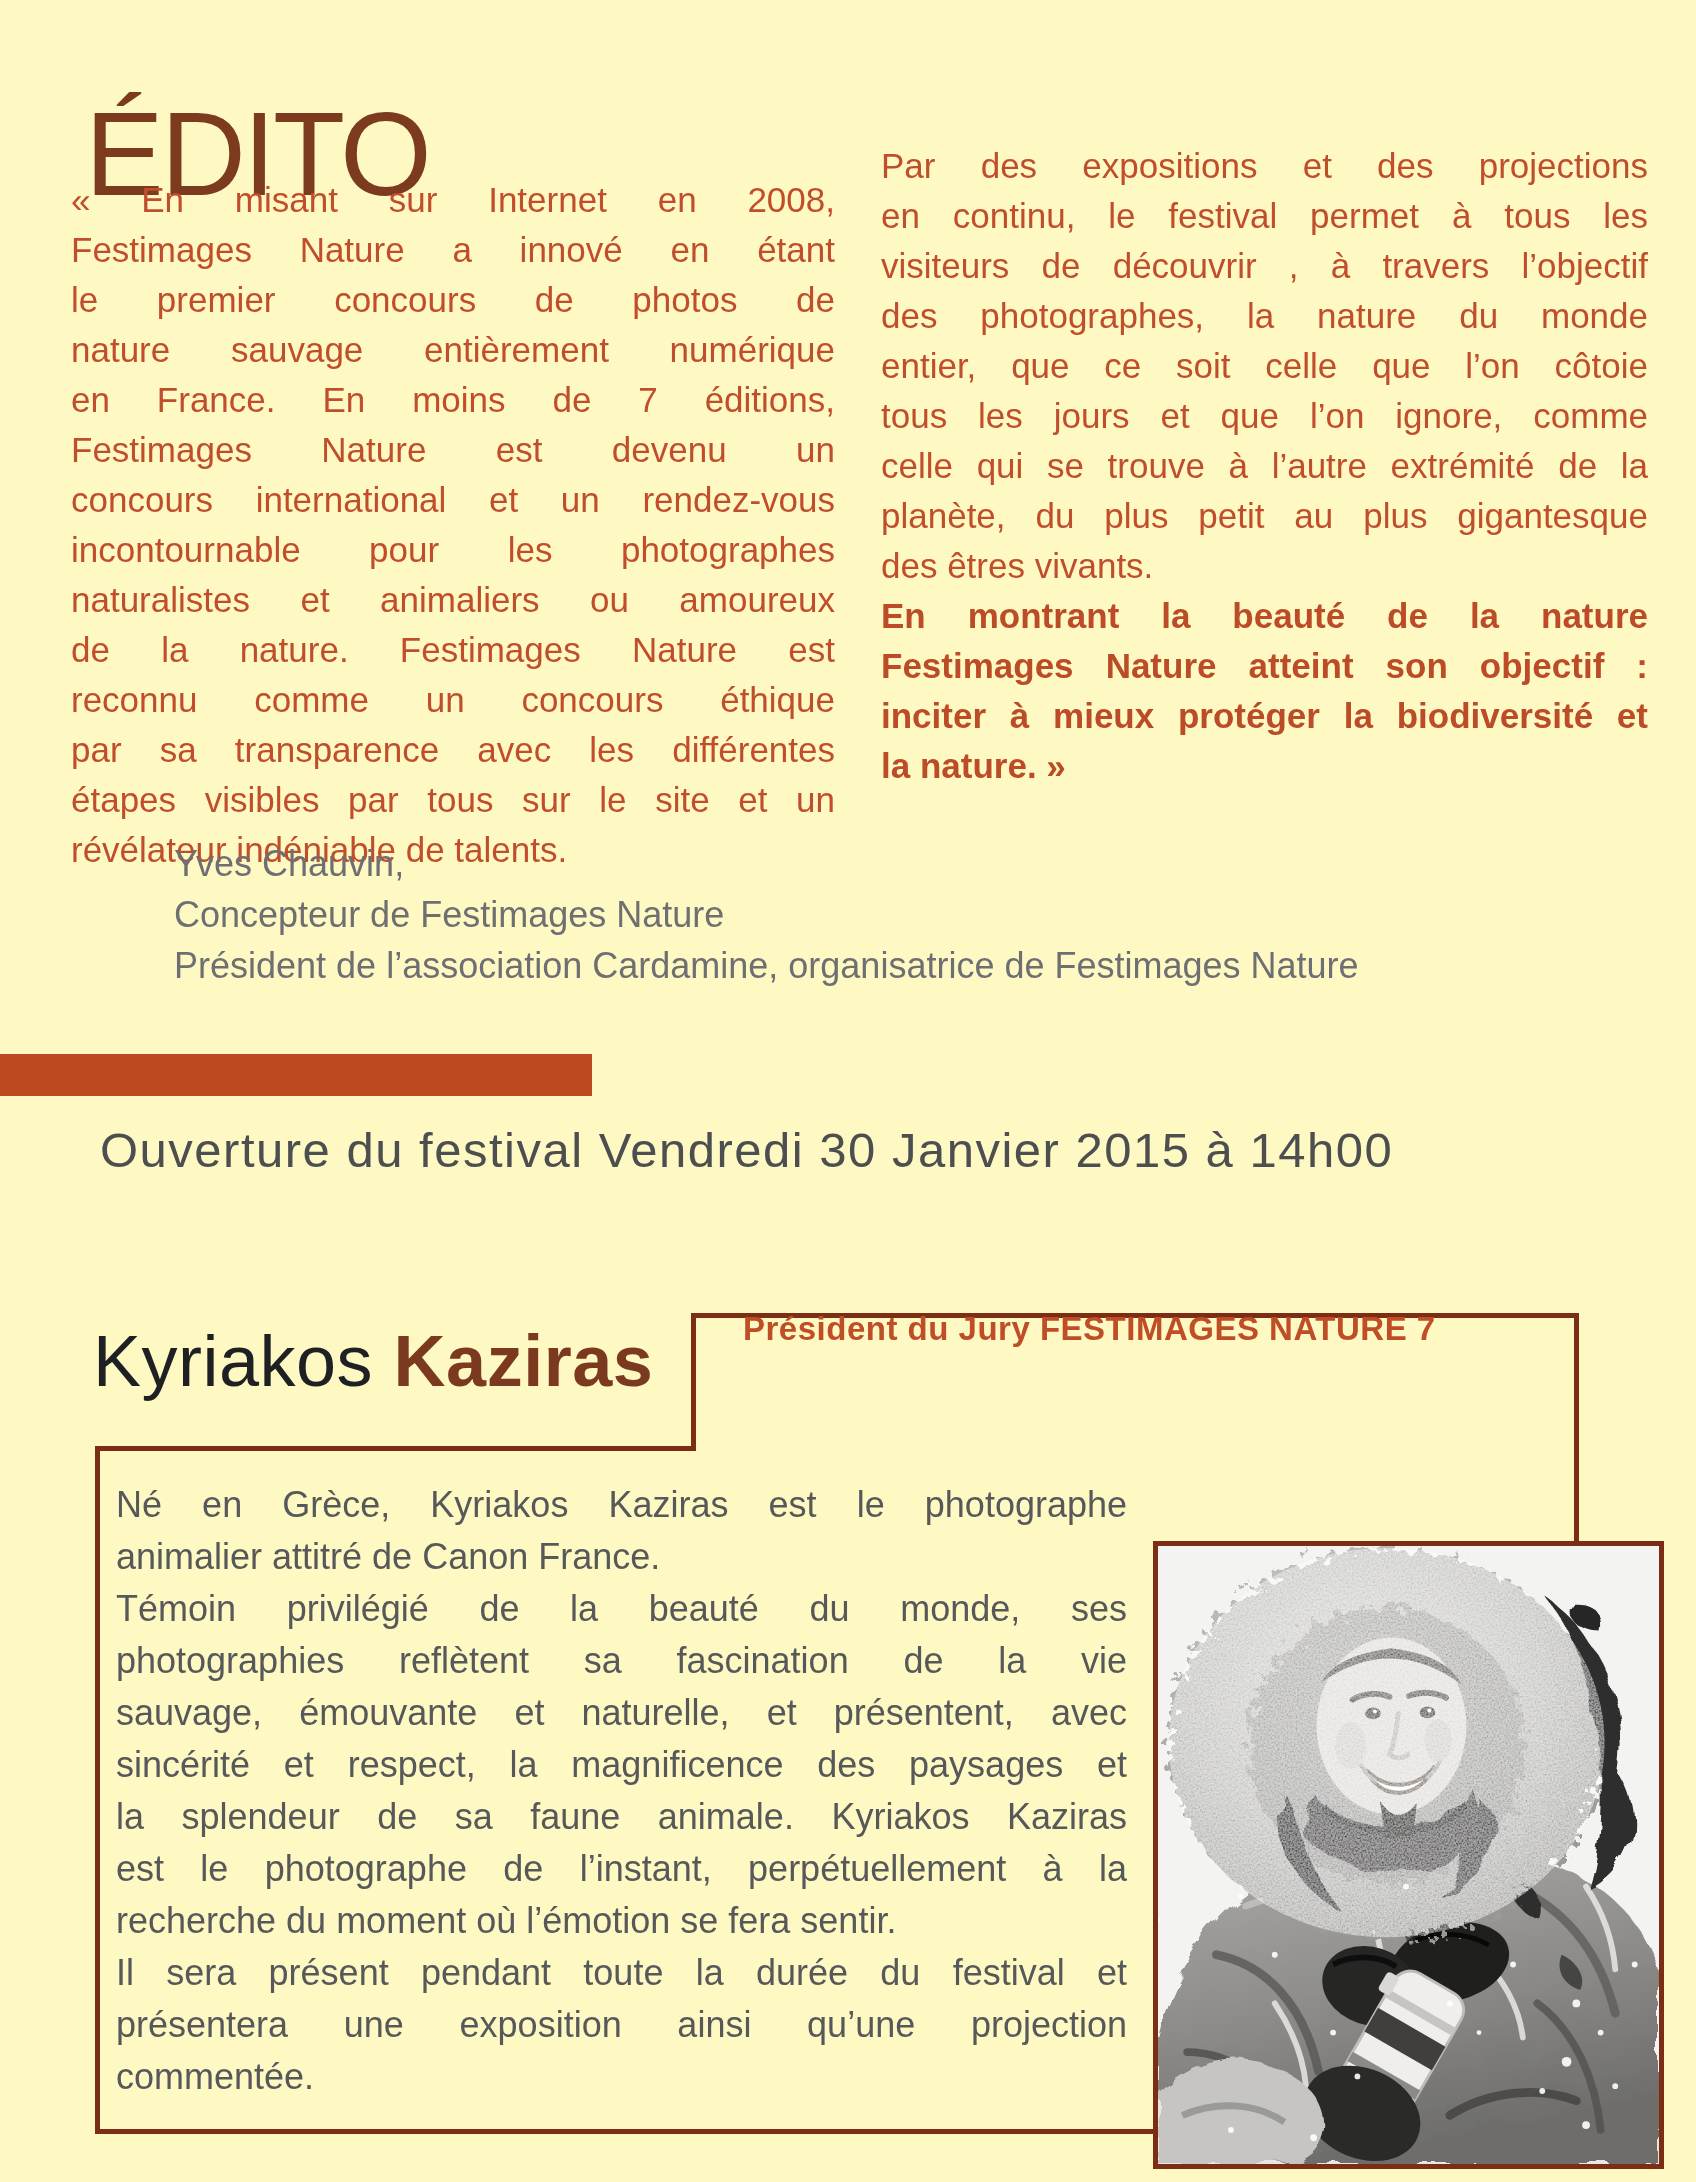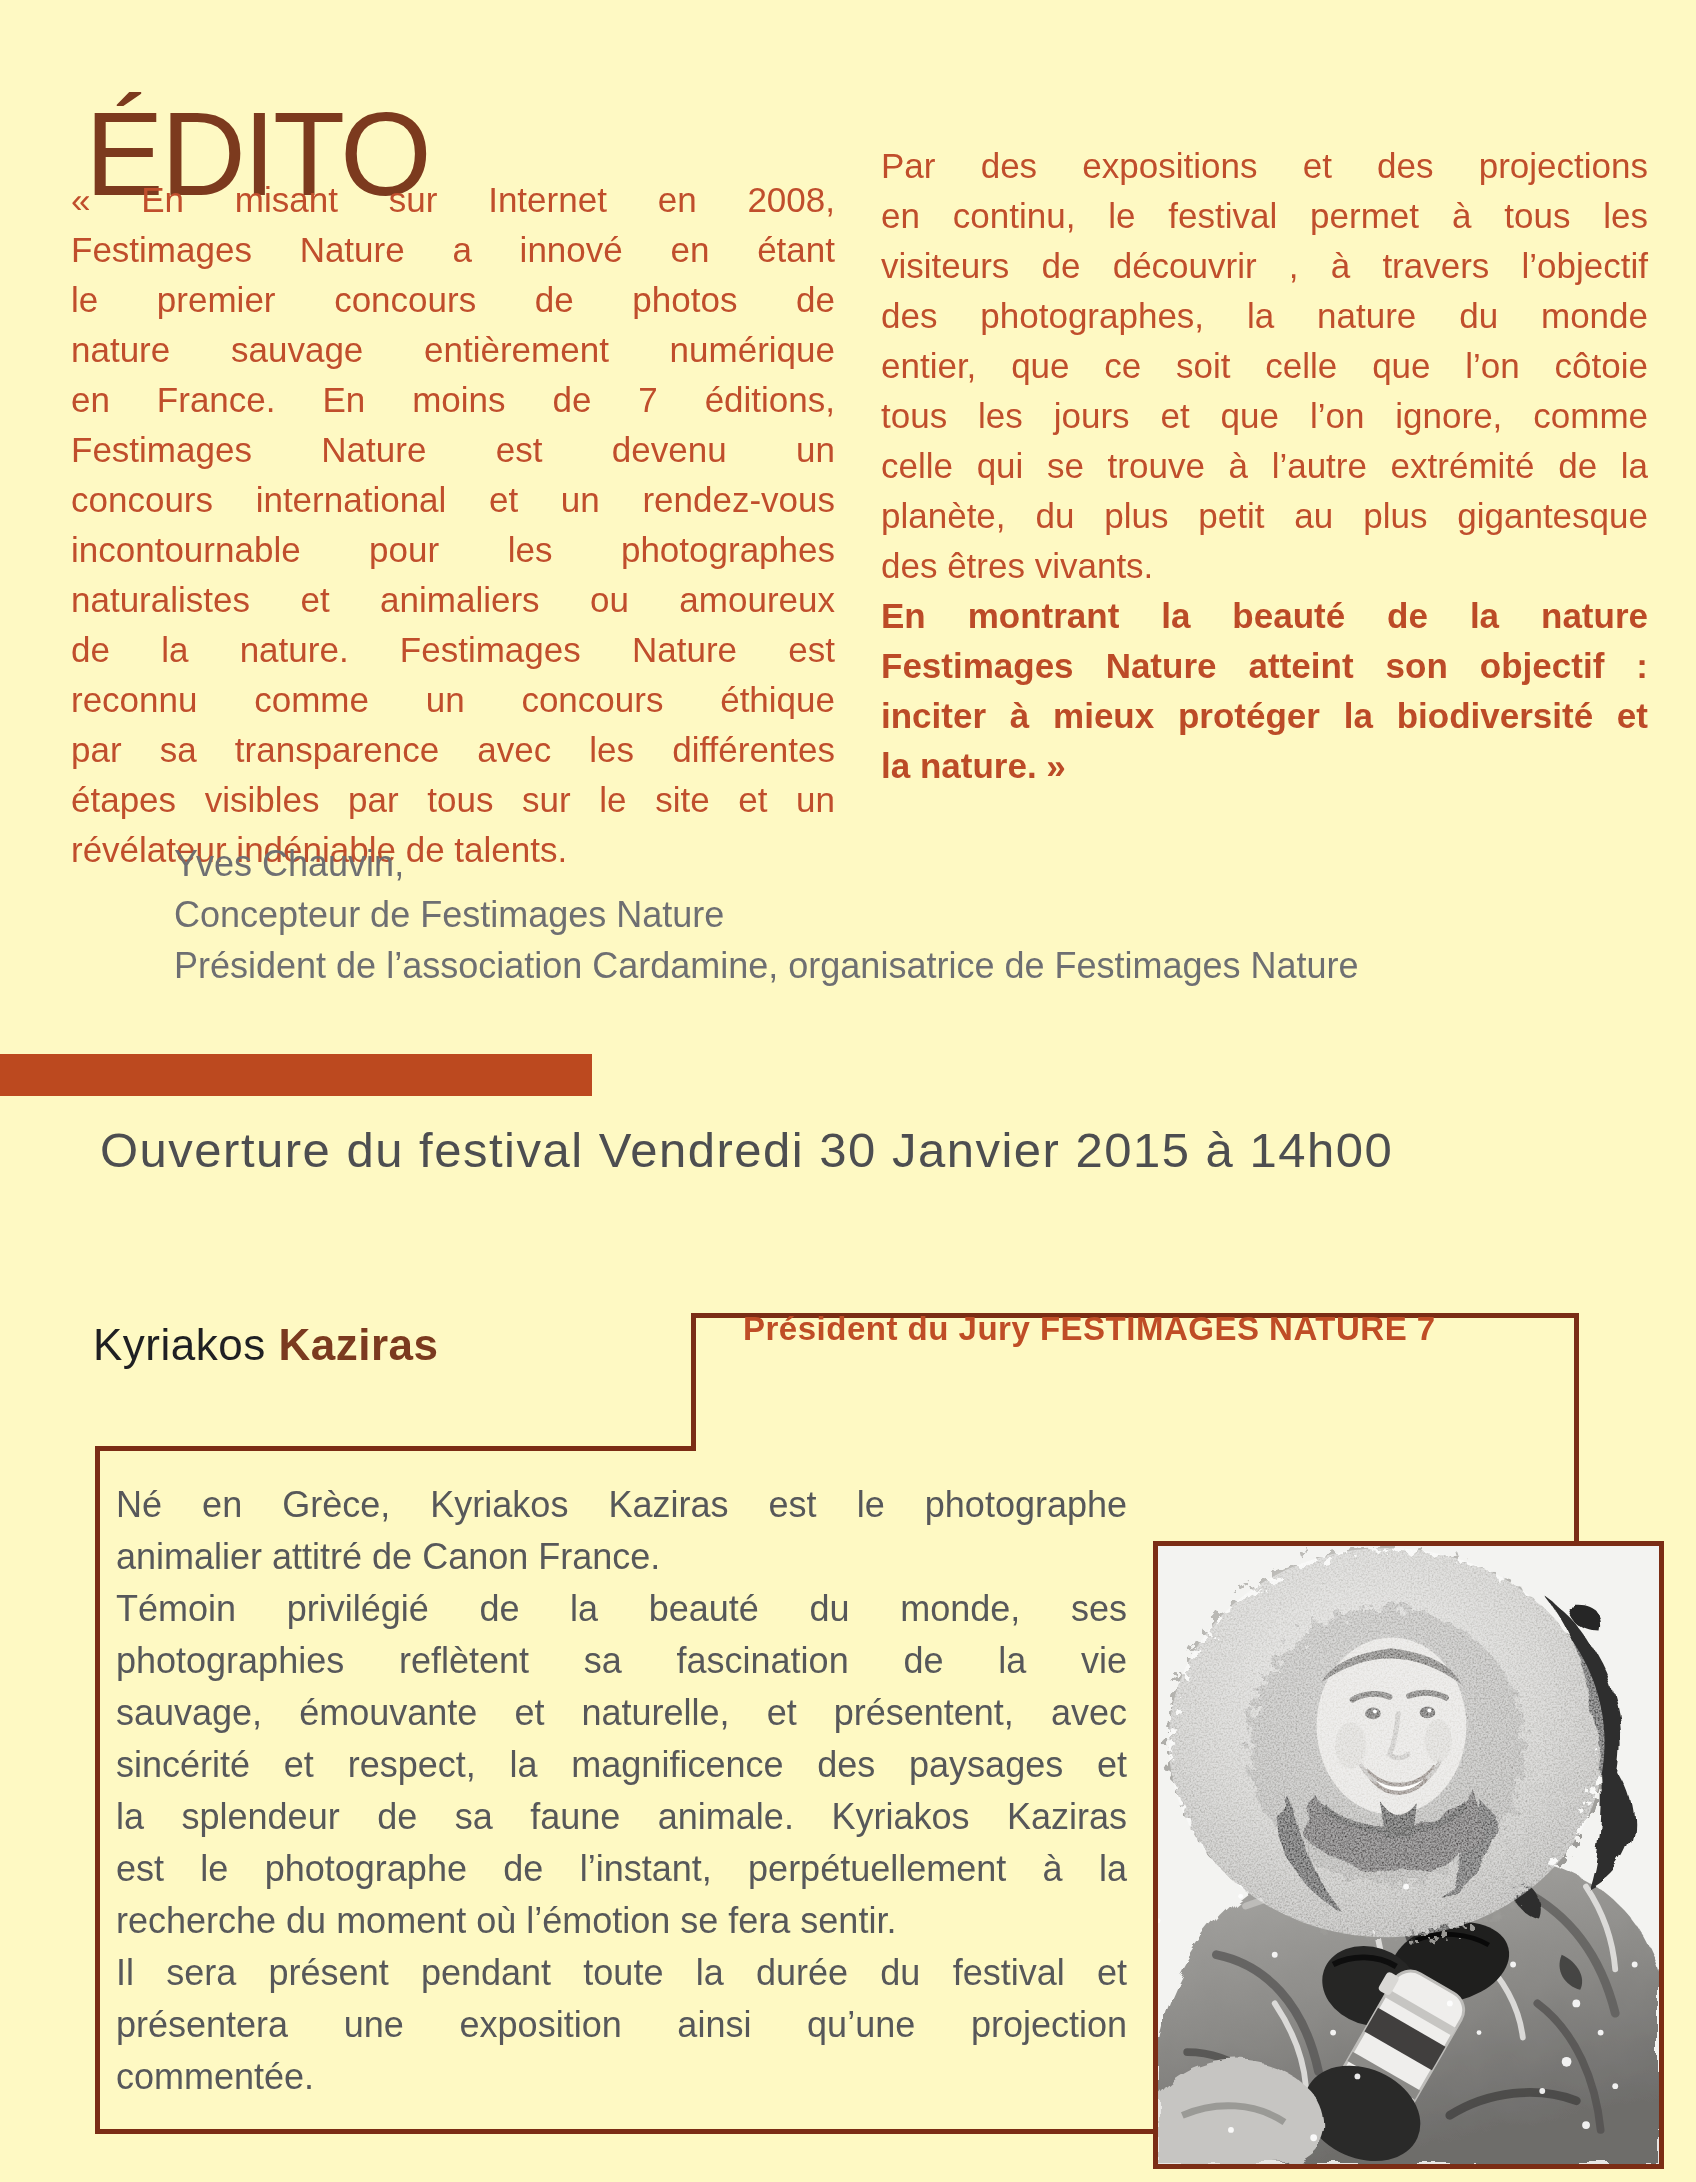--- a/index.html
+++ b/index.html
@@ -28,21 +28,21 @@
   }
   
   .orange-bar{position:absolute;left:0;top:1054px;width:592px;height:42px;background:#BC491F;}
   .opening-heading{
     position:absolute;left:100px;top:1122px;
     font-size:49px;font-weight:normal;letter-spacing:1.5px;color:#4D4E50;
   }
   
   .guest-name{
     position:absolute;left:93px;top:1320px;
-    font-size:44px;letter-spacing:0.5px;color:#1F2023;font-weight:400;
+    font-size:72px;letter-spacing:0.5px;color:#1F2023;font-weight:400;
   }
   .guest-name .lastname{font-weight:bold;color:#7B3A1F;}
   .badge-label{
     position:absolute;left:743px;top:1310px;
     font-size:33px;font-weight:bold;letter-spacing:0.5px;color:#BF4D26;
   }
   .bseg{position:absolute;background:#7B2D15;}
   .badge-top{left:691px;top:1313px;width:888px;height:4.9px;}
   .badge-left{left:691px;top:1313px;width:4.9px;height:138px;}
   .badge-right{left:1574px;top:1313px;width:4.9px;height:233px;}

